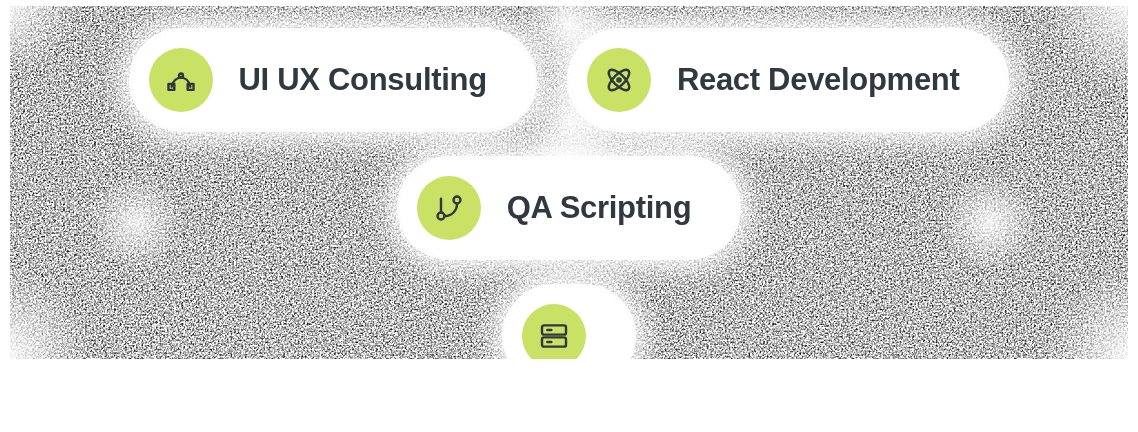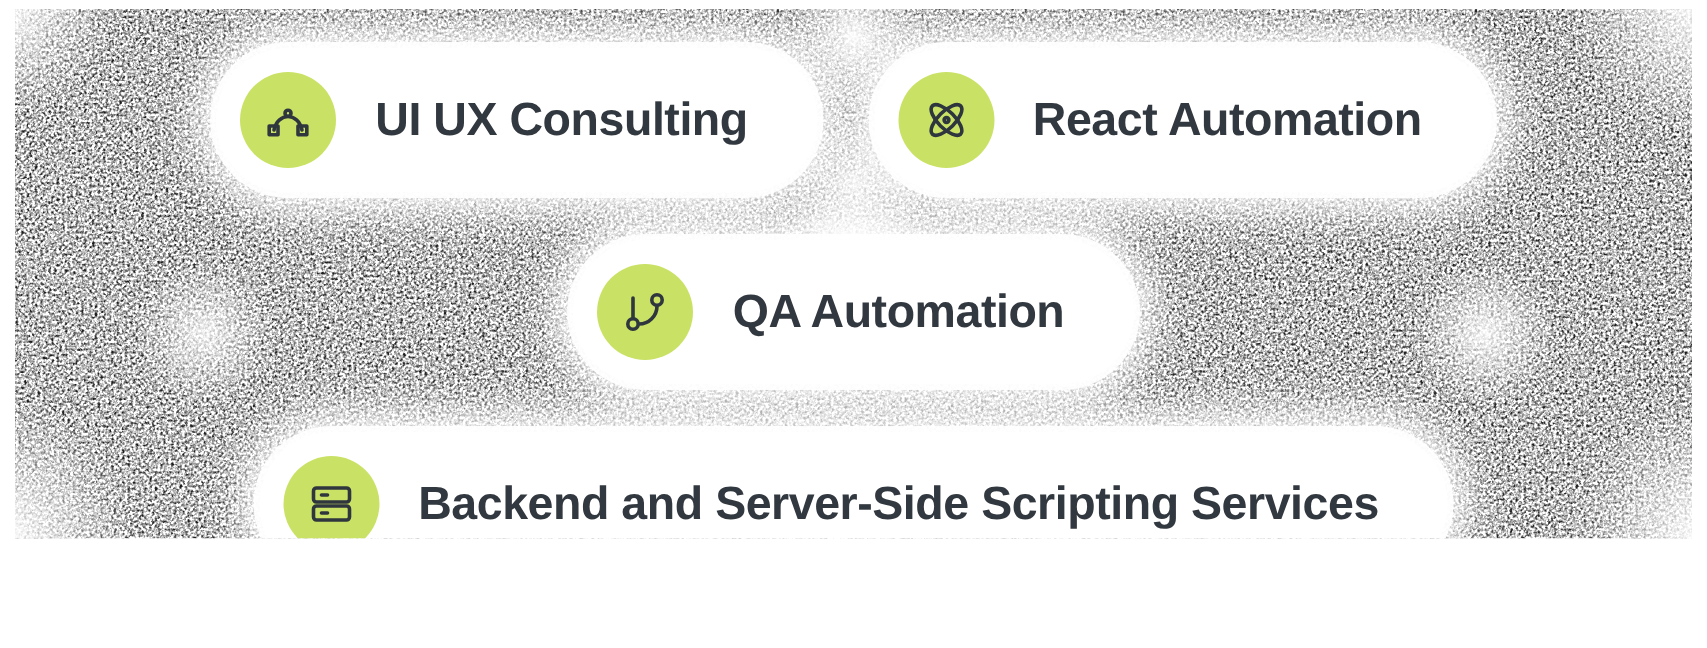--- a/index.html
+++ b/index.html
@@ -135,52 +135,51 @@
       </div>
 
       <div class="chip">
         <span class="icon-circle">
           <svg viewBox="0 0 24 24">
             <ellipse cx="12" cy="12" rx="10" ry="4.2" transform="rotate(45 12 12)"></ellipse>
             <ellipse cx="12" cy="12" rx="10" ry="4.2" transform="rotate(-45 12 12)"></ellipse>
             <circle cx="12" cy="12" r="1.2"></circle>
           </svg>
         </span>
-        <span class="chip-label">React Automation</span>
+        <span class="chip-label">React Development</span>
       </div>
 
     </div>
 
     <div class="row">
 
 
       <div class="chip">
         <span class="icon-circle">
           <svg viewBox="0 0 24 24">
             <line x1="6" y1="5" x2="6" y2="15"></line>
             <circle cx="18" cy="6" r="2.6"></circle>
             <circle cx="6" cy="18" r="2.6"></circle>
             <path d="M18 9a9 9 0 0 1-9 9"></path>
           </svg>
         </span>
-        <span class="chip-label">QA Automation</span>
+        <span class="chip-label">QA Scripting</span>
       </div>
 
     </div>
 
     <div class="row">
 
       <div class="chip">
         <span class="icon-circle">
           <svg viewBox="0 0 24 24">
             <rect x="3" y="4" width="18" height="7" rx="1.5"></rect>
             <rect x="3" y="13" width="18" height="7" rx="1.5"></rect>
             <line x1="7" y1="7.5" x2="10" y2="7.5"></line>
             <line x1="7" y1="16.5" x2="10" y2="16.5"></line>
           </svg>
         </span>
-        <span class="chip-label">Backend and Server-Side Scripting Services</span>
       </div>
 
     </div>
 
   </div>
 </div>
 
 </body></html>

